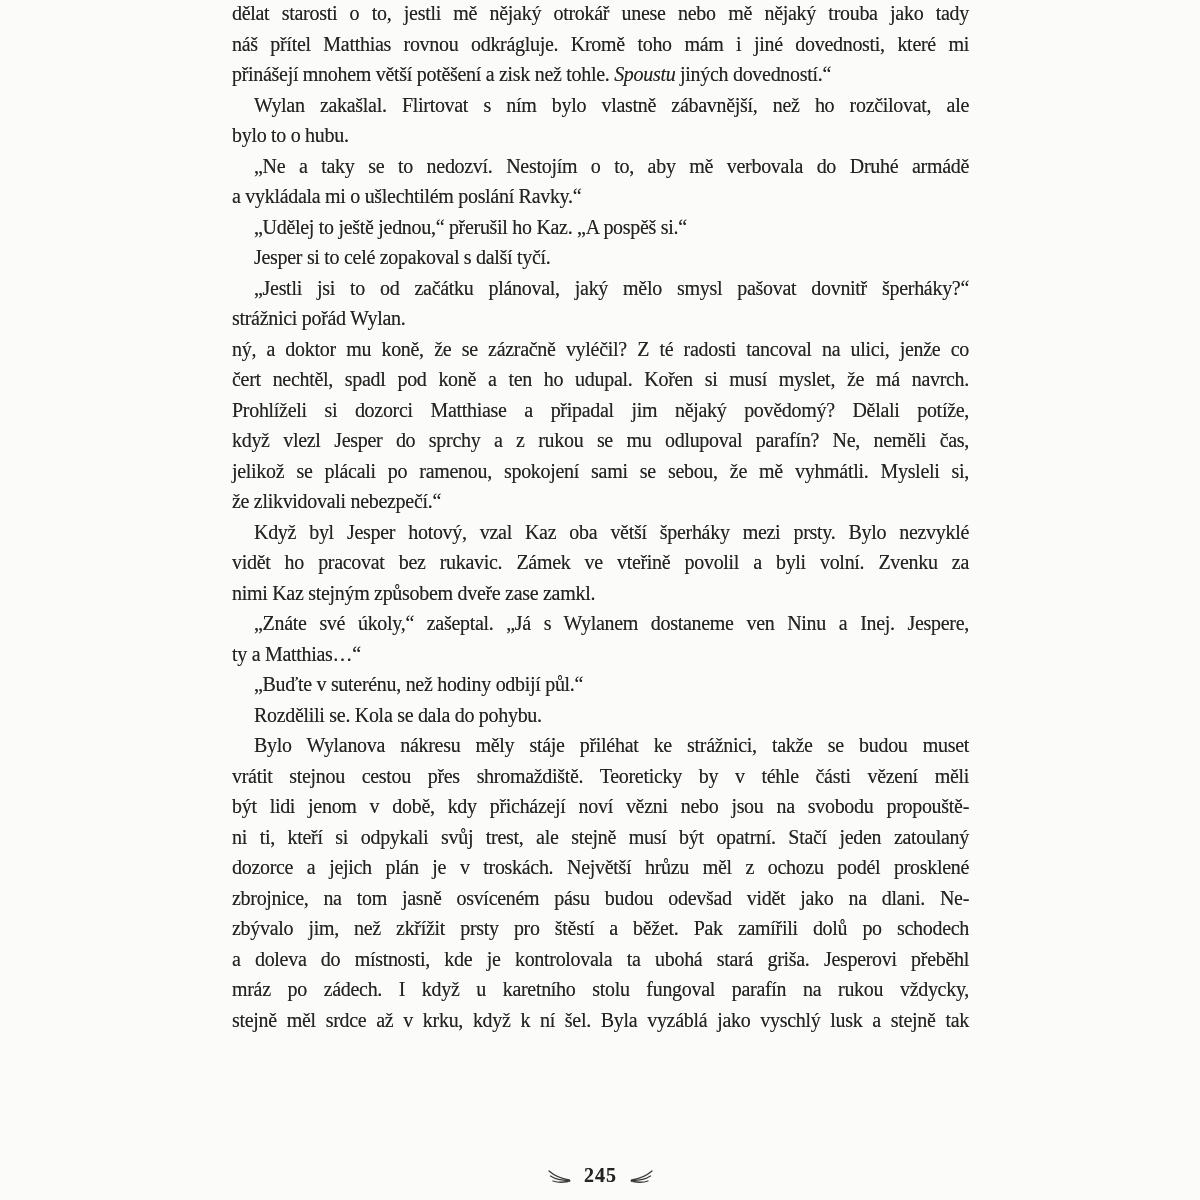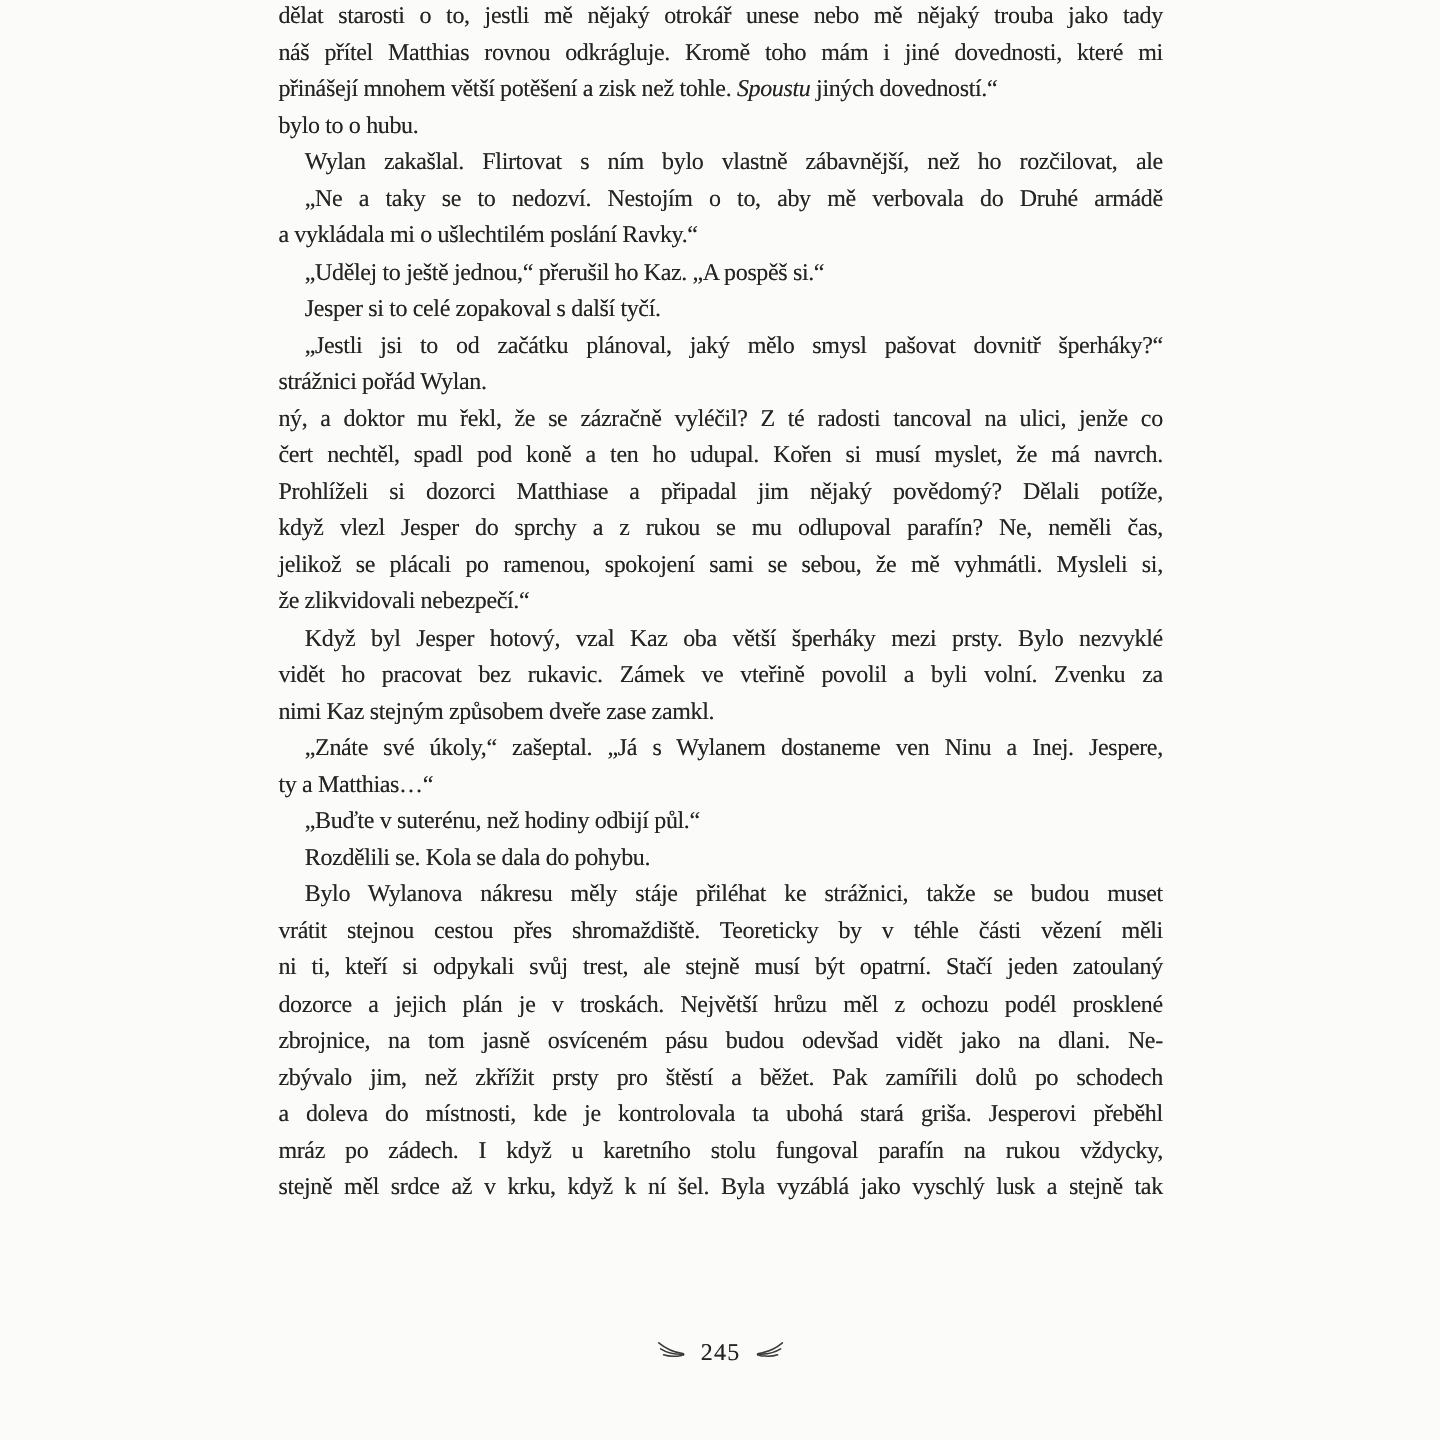--- a/index.html
+++ b/index.html
@@ -29,65 +29,67 @@
   .line.just {
     text-align: justify;
     text-align-last: justify;
   }
   .line.indent { text-indent: 22px; }
   .it { font-style: italic; }
   .page-footer {
     position: absolute;
     left: 232px;
     width: 737px;
-    top: 1116px;
+    top: 1164px;
     display: flex;
-    align-items: flex-start;
+    align-items: center;
     justify-content: center;
     gap: 13px;
+    font-weight: bold;
   }
   .page-num {
     font-size: 20px;
     letter-spacing: 1px;
     text-shadow: 0 0 0.5px rgba(36,36,36,0.5);
   }
   .orn { display: inline-flex; align-items: center; }
   .orn-r svg { transform: scaleX(-1); }
 </style>
 </head>
 <body style="background: rgb(251, 251, 249);">
 
 <main class="page">
   <div class="text-block" id="text-block" style="color: rgb(36, 36, 36);">
       <div class="line just"><span>dělat starosti o to, jestli mě nějaký otrokář unese nebo mě nějaký trouba jako tady</span></div>
       <div class="line just"><span>náš přítel Matthias rovnou odkrágluje. Kromě toho mám i jiné dovednosti, které mi</span></div>
       <div class="line"><span>přinášejí mnohem větší potěšení a zisk než tohle. </span><span class="it">Spoustu</span><span> jiných dovedností.“</span></div>
+      <div class="line indent just"><span>Wylan zakašlal. Flirtovat s ním bylo vlastně zábavnější, než ho rozčilovat, ale</span></div>
       <div class="line"><span>bylo to o hubu.</span></div>
-      <div class="line indent just"><span>Wylan zakašlal. Flirtovat s ním bylo vlastně zábavnější, než ho rozčilovat, ale</span></div>
       <div class="line indent just"><span>„Ne a taky se to nedozví. Nestojím o to, aby mě verbovala do Druhé armádě</span></div>
       <div class="line"><span>a vykládala mi o ušlechtilém poslání Ravky.“</span></div>
       <div class="line indent"><span>„Udělej to ještě jednou,“ přerušil ho Kaz. „A pospěš si.“</span></div>
       <div class="line indent"><span>Jesper si to celé zopakoval s další tyčí.</span></div>
       <div class="line indent just"><span>„Jestli jsi to od začátku plánoval, jaký mělo smysl pašovat dovnitř šperháky?“</span></div>
       <div class="line"><span>strážnici pořád Wylan.</span></div>
-      <div class="line just"><span>ný, a doktor mu řekl, že se zázračně vyléčil? Z té radosti tancoval na ulici, jenže co</span></div>
+      <div class="line just"><span>ný, a doktor mu koně, že se zázračně vyléčil? Z té radosti tancoval na ulici, jenže co</span></div>
       <div class="line just"><span>čert nechtěl, spadl pod koně a ten ho udupal. Kořen si musí myslet, že má navrch.</span></div>
       <div class="line just"><span>Prohlíželi si dozorci Matthiase a připadal jim nějaký povědomý? Dělali potíže,</span></div>
       <div class="line just"><span>když vlezl Jesper do sprchy a z rukou se mu odlupoval parafín? Ne, neměli čas,</span></div>
       <div class="line just"><span>jelikož se plácali po ramenou, spokojení sami se sebou, že mě vyhmátli. Mysleli si,</span></div>
       <div class="line"><span>že zlikvidovali nebezpečí.“</span></div>
       <div class="line indent just"><span>Když byl Jesper hotový, vzal Kaz oba větší šperháky mezi prsty. Bylo nezvyklé</span></div>
       <div class="line just"><span>vidět ho pracovat bez rukavic. Zámek ve vteřině povolil a byli volní. Zvenku za</span></div>
       <div class="line"><span>nimi Kaz stejným způsobem dveře zase zamkl.</span></div>
       <div class="line indent just"><span>„Znáte své úkoly,“ zašeptal. „Já s Wylanem dostaneme ven Ninu a Inej. Jespere,</span></div>
       <div class="line"><span>ty a Matthias…“</span></div>
       <div class="line indent"><span>„Buďte v suterénu, než hodiny odbijí půl.“</span></div>
       <div class="line indent"><span>Rozdělili se. Kola se dala do pohybu.</span></div>
       <div class="line indent just"><span>Bylo Wylanova nákresu měly stáje přiléhat ke strážnici, takže se budou muset</span></div>
       <div class="line just"><span>vrátit stejnou cestou přes shromaždiště. Teoreticky by v téhle části vězení měli</span></div>
+      <div class="line just"><span>být lidi jenom v době, kdy přicházejí noví vězni nebo jsou na svobodu propouště-</span></div>
       <div class="line just"><span>ni ti, kteří si odpykali svůj trest, ale stejně musí být opatrní. Stačí jeden zatoulaný</span></div>
       <div class="line just"><span>dozorce a jejich plán je v troskách. Největší hrůzu měl z ochozu podél prosklené</span></div>
       <div class="line just"><span>zbrojnice, na tom jasně osvíceném pásu budou odevšad vidět jako na dlani. Ne-</span></div>
       <div class="line just"><span>zbývalo jim, než zkřížit prsty pro štěstí a běžet. Pak zamířili dolů po schodech</span></div>
       <div class="line just"><span>a doleva do místnosti, kde je kontrolovala ta ubohá stará griša. Jesperovi přeběhl</span></div>
       <div class="line just"><span>mráz po zádech. I když u karetního stolu fungoval parafín na rukou vždycky,</span></div>
       <div class="line just"><span>stejně měl srdce až v krku, když k ní šel. Byla vyzáblá jako vyschlý lusk a stejně tak</span></div>
     </div>
   <footer class="page-footer">
     <span class="orn">

